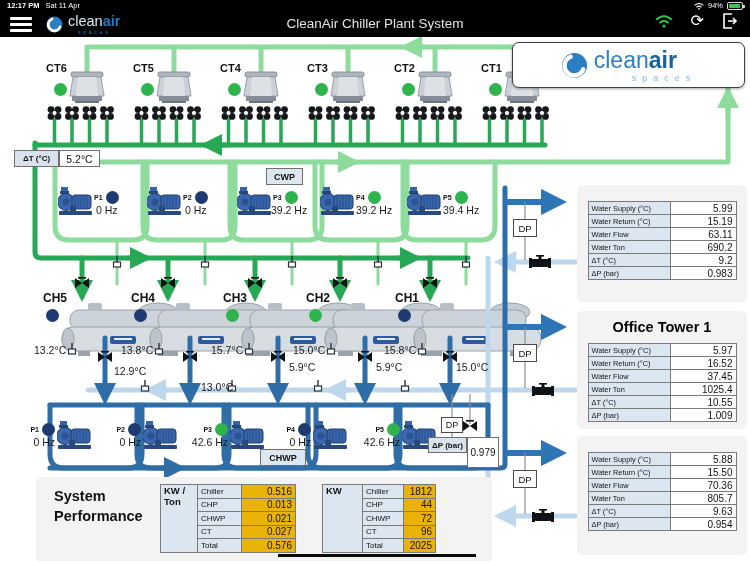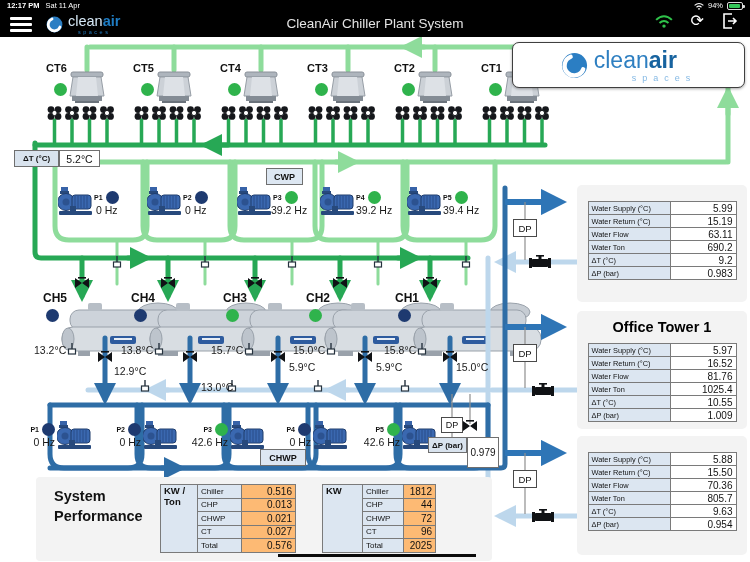--- a/index.html
+++ b/index.html
@@ -55,21 +55,21 @@
 
 .zcard{position:absolute;left:577px;width:170px;background:#f3f3f3;border-radius:5px;padding-top:8px}
 .ztitle{text-align:center;font-size:14.5px;font-weight:bold;color:#000}
 .ztab{margin:8px auto 0;border-collapse:collapse;background:#fff}
 .ztab td{border:1px solid #7a7a7a;height:13px;padding:0 3px}
 .zl{width:82px;background:#dce6f1;font-size:7.4px}
 .zv{width:66px;background:#fff;font-size:10px;text-align:right}
 
 #pcard{position:absolute;left:36px;top:477px;width:456px;height:84px;background:#f3f3f3;border-radius:4px}
 #ptitle{position:absolute;left:54px;top:487px;width:112px;font-size:14.5px;font-weight:bold;line-height:1.35}
-.ptab{position:absolute;border-collapse:collapse;background:#fdba74}
+.ptab{position:absolute;border-collapse:collapse;background:#eab308}
 .ptab td{border:1px solid #7a7a7a;padding:0 3px;height:13.5px}
 .ph{background:#dce6f1;font-size:9.5px;font-weight:bold;vertical-align:top}
 .pl{background:#dce6f1;font-size:8px}
 .pv{font-size:10px;text-align:right}
 #divider{position:absolute;left:278px;top:554px;width:198px;height:3px;background:#0a0a0a}
 </style>
 </head>
 <body>
 
 <svg style="position:absolute;left:0;top:0" width="750" height="562" viewBox="0 0 750 562">
@@ -488,21 +488,21 @@
         <tr>
           <td class="zl">Water Supply (°C)</td>
           <td class="zv">5.97</td>
         </tr>
     <tr>
           <td class="zl">Water Return (°C)</td>
           <td class="zv">16.52</td>
         </tr>
     <tr>
           <td class="zl">Water Flow</td>
-          <td class="zv">81.76</td>
+          <td class="zv">37.45</td>
         </tr>
     <tr>
           <td class="zl">Water Ton</td>
           <td class="zv">1025.4</td>
         </tr>
     <tr>
           <td class="zl">ΔT (°C)</td>
           <td class="zv">10.55</td>
         </tr>
     <tr>

